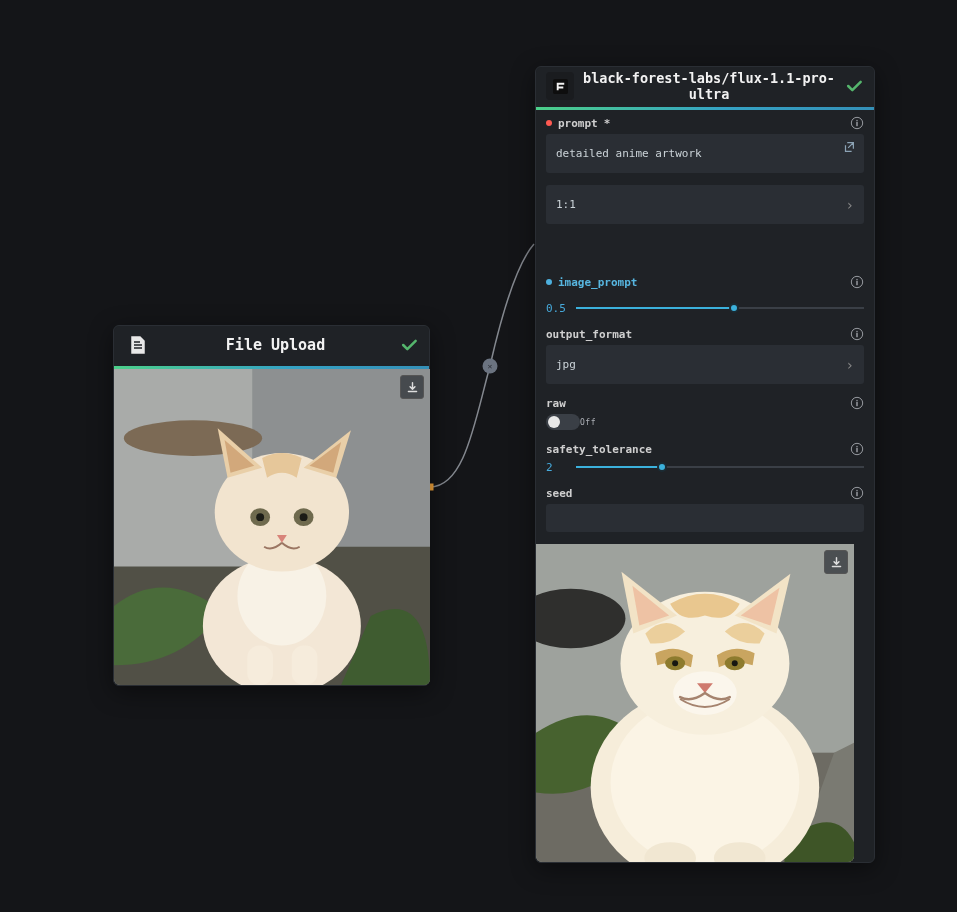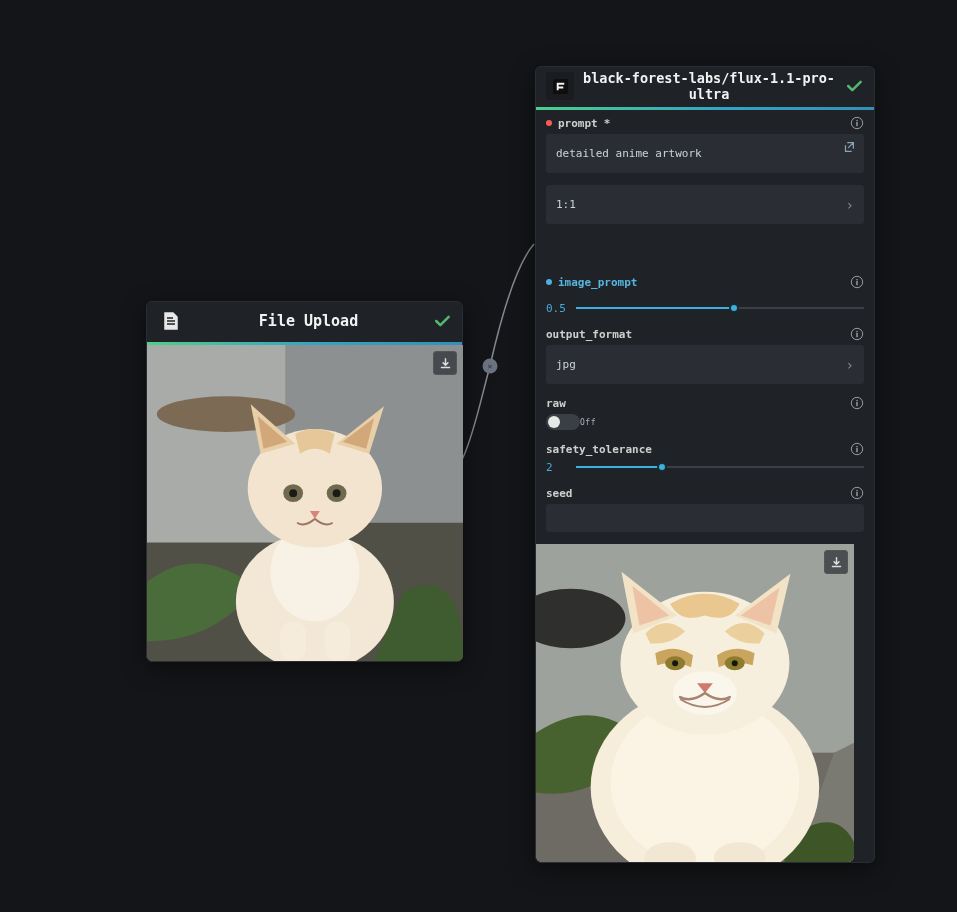--- a/index.html
+++ b/index.html
@@ -170,21 +170,21 @@
 <svg class="wires" width="957" height="912">
   <path d="M 430 487 C 465 487, 475 420, 490 366 C 505 300, 520 260, 534 244" stroke="#84888f" stroke-width="1.5" fill="none"></path>
 </svg>
 
 <div class="mid-circle" style="left:490px; top:366px;">
 </div>
 
 <div class="port-dot" style="left:430px; top:487px;"></div>
 <div class="port-dot" style="left:855px; top:457px;"></div>
 
-<div class="node" style="left:113px; top:301px; width:317px;margin-left:33px;">
+<div class="node" style="left:113px; top:325px; width:317px;">
   <div class="title-bar">
     <div class="title-left fileicon">
       <svg width="16" height="18" viewBox="0 0 16 18" fill="none">
         <path d="M2 1h8l4 4v12H2z" stroke="#e8e8e8" stroke-width="1.5" fill="#e8e8e8"></path>
         <path d="M4 6h6M4 9h8M4 12h8" stroke="#1f2226" stroke-width="1.5"></path>
       </svg>
     </div>
     <div class="title-text">File Upload</div>
     <svg class="check" viewBox="0 0 24 24">
       <path d="M5 12l5 5L20 7" stroke="currentColor" stroke-width="3" fill="none" stroke-linecap="round" stroke-linejoin="round"></path>

